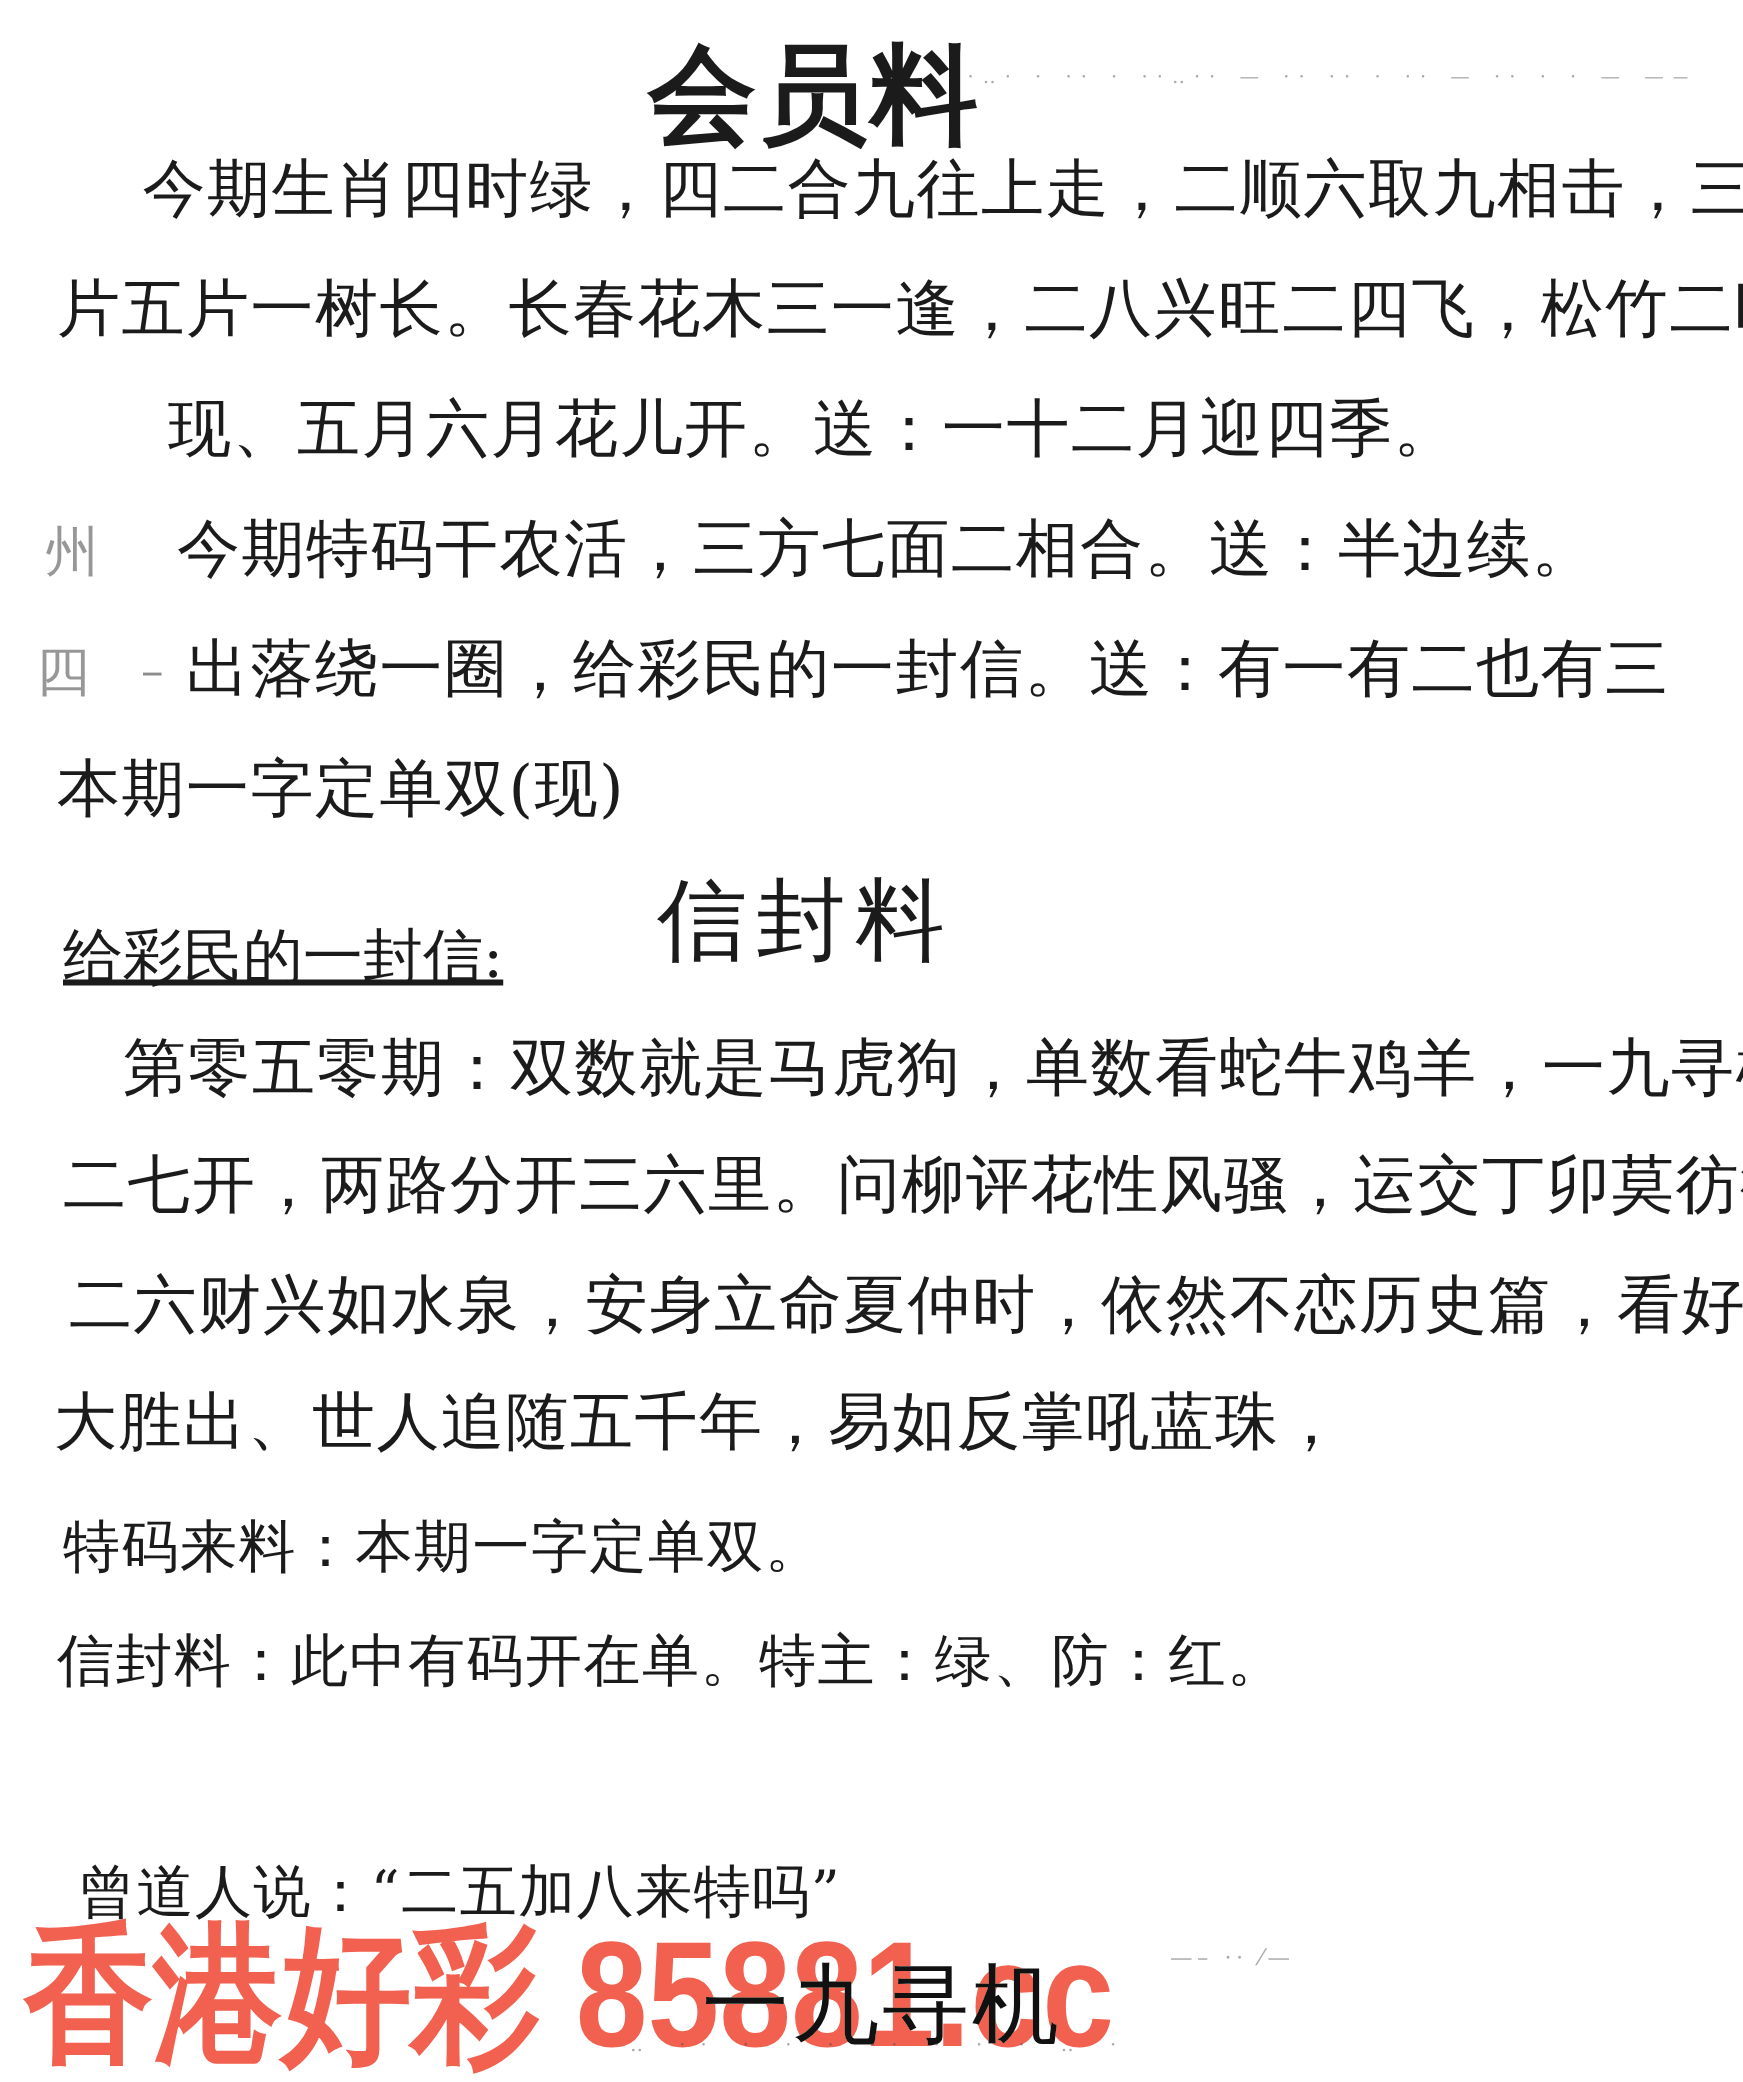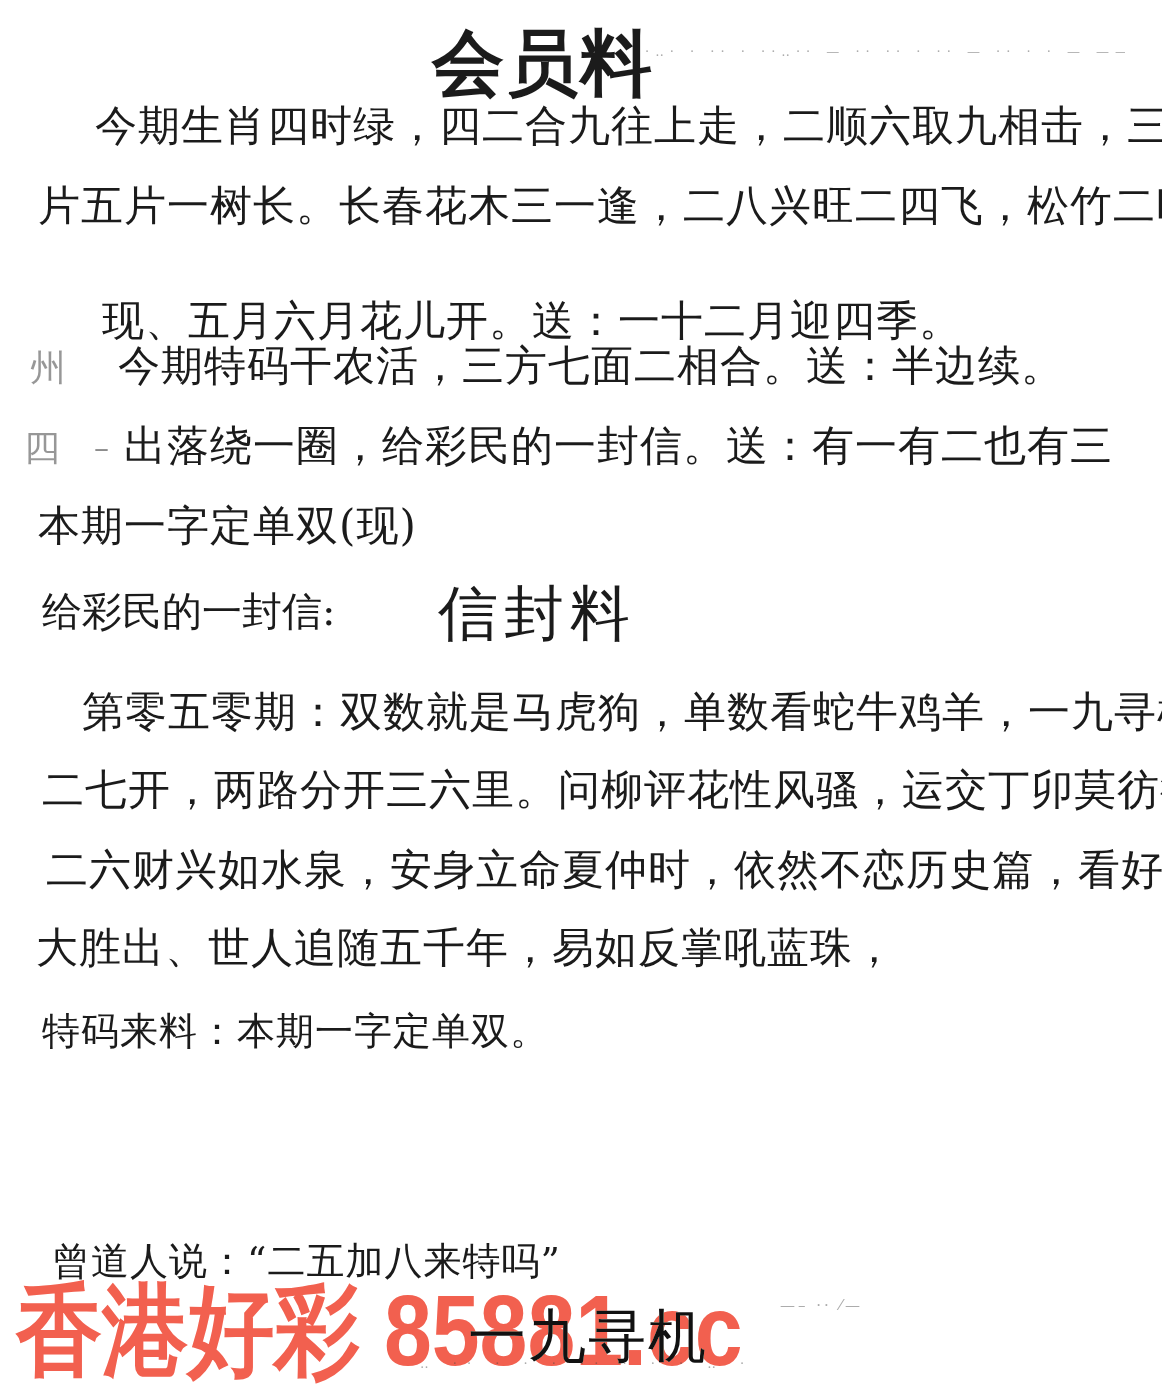--- a/index.html
+++ b/index.html
@@ -26,39 +26,40 @@
 </head>
 <body>
 
 <div class="page">
 
   <div class="h1" style="left:432px; top:16px;">会员料</div>
   <div class="noise" style="left:645px; top:44px; width:480px; overflow:hidden;">·‥· · ·· · ··‥·· — ·· ·· · ·· — ·· · · — ——— ·· ·‥</div>
 
   <div class="line" style="left:95px;  top:98px;">今期生肖四时绿，四二合九往上走，二顺六取九相击，三</div>
   <div class="line" style="left:38px;  top:178px;">片五片一树长。长春花木三一逢，二八兴旺二四飞，松竹二时</div>
-  <div class="line" style="left:102px; top:258px;margin-top:35px;">现、五月六月花儿开。送：一十二月迎四季。</div>
+  <div class="line" style="left:112px; top:258px;">现、五月六月花儿开。送：一十二月迎四季。</div>
 
   <div class="marg" style="left:30px; top:344px;">州</div>
   <div class="line" style="left:118px; top:338px;">今期特码干农活，三方七面二相合。送：半边续。</div>
 
   <div class="marg" style="left:24px; top:424px;">四</div>
   <div class="dash" style="left:94px; top:430px;">–</div>
   <div class="line" style="left:124px; top:418px;">出落绕一圈，给彩民的一封信。送：有一有二也有三</div>
 
   <div class="line" style="left:38px; top:498px;">本期一字定单双(现)</div>
 
-  <div class="label" style="left:42px; top:584px;">给彩民的一封信:</div>
+  <div class="label" style="left:42px; top:610px;text-decoration:underline;">给彩民的一封信:</div>
   <div class="h2" style="left:438px; top:574px;">信封料</div>
 
   <div class="line" style="left:82px; top:684px;">第零五零期：双数就是马虎狗，单数看蛇牛鸡羊，一九寻机</div>
   <div class="line" style="left:42px; top:762px;">二七开，两路分开三六里。问柳评花性风骚，运交丁卯莫彷徨，</div>
   <div class="line" style="left:46px; top:842px;">二六财兴如水泉，安身立命夏仲时，依然不恋历史篇，看好八九</div>
   <div class="line" style="left:36px; top:920px;font-family:Liberation Serif, serif;">大胜出、世人追随五千年，易如反掌吼蓝珠，</div>
   <div class="line sm" style="left:42px; top:1006px;">特码来料：本期一字定单双。</div>
+  <div class="line sm" style="left:38px; top:1082px;">信封料：此中有码开在单。特主：绿、防：红。</div>
   <div class="line sm" style="left:52px; top:1236px;">曾道人说：“二五加八来特吗”</div>
 
   <div class="underlay" style="left:468px; top:1298px;">一九寻机</div>
   <div class="watermark" style="left: 16px; top: 1280px; color: rgb(242, 96, 79);">香港好彩 85881.cc</div>
   <div class="noise" style="left:780px; top:1296px; letter-spacing:3px; font-size:15px;">—– ·· ⁄—</div>
   <div class="noise" style="left:420px; top:1356px; letter-spacing:10px;">‥ ·· · · · ·· · ·  · ‥ ·</div>
 
 </div>
 
 </body></html>

